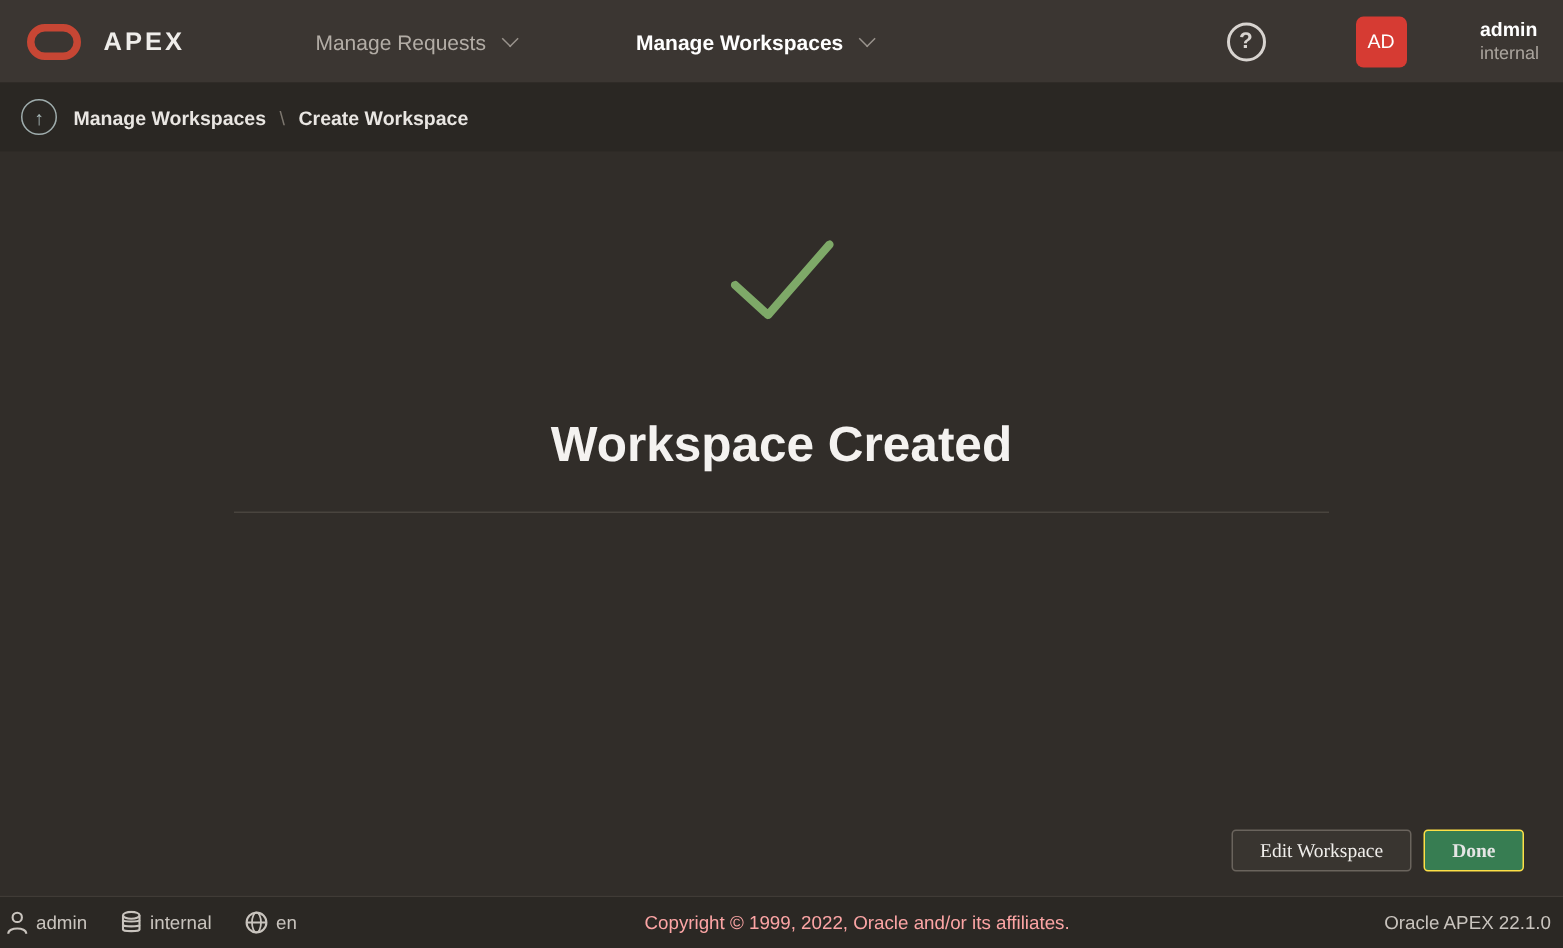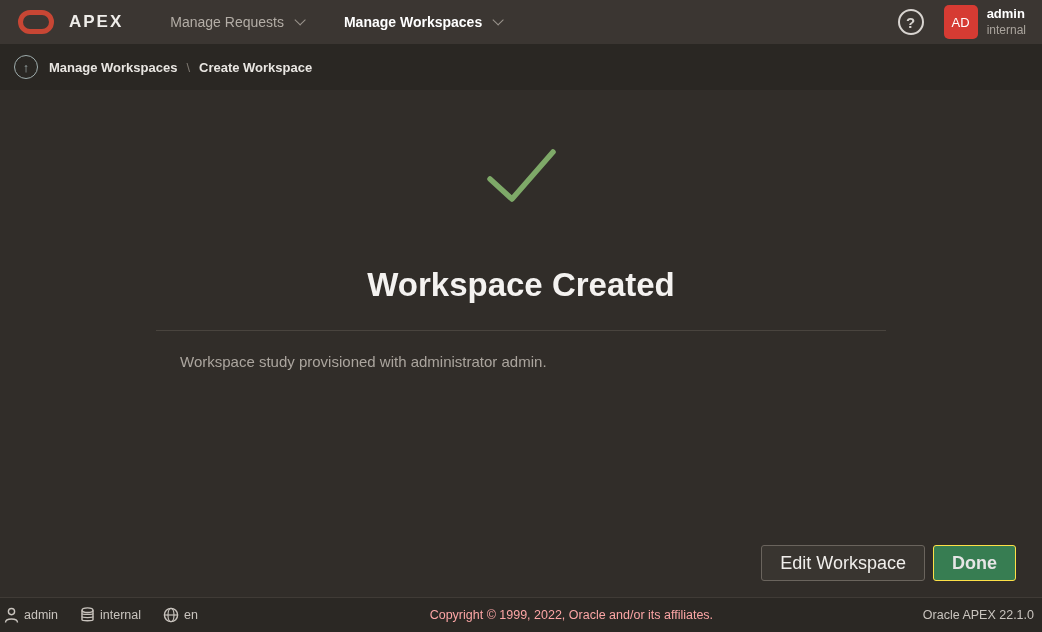--- a/index.html
+++ b/index.html
@@ -7,26 +7,27 @@
   body {
     font-family: "Liberation Sans", sans-serif;
     background: #312d29;
     color: #e8e5e1;
     display: flex;
     flex-direction: column;
   }
 
   
   .navbar {
-    height: 44px;
+    height: 55px;
     background: #3b3632;
     display: flex;
     align-items: center;
     padding: 0 16px 0 18px;
     flex: 0 0 auto;
+    gap: 40px;
   }
   .brand { display: flex; align-items: center; margin-right: 26px; cursor: pointer; }
   .oracle-logo {
     width: 36px; height: 24px;
     border: 5px solid #c74634;
     border-radius: 999px;
     margin-right: 15px;
   }
   .brand-name {
     font-size: 17px; font-weight: bold; letter-spacing: 2px; color: #efedea;
@@ -131,24 +132,24 @@
     color: #aba59e;
   }
   .button-bar {
     margin-top: auto;
     display: flex;
     justify-content: flex-end;
     gap: 8px;
     padding: 0 26px 16px 0;
   }
   .btn {
-    height: 36px;
+    height: 28px;
     border-radius: 3px;
-    font-family: Liberation Sans, sans-serif;
-    font-size: 18px;
+    font-family: Liberation Serif, serif;
+    font-size: 13px;
     display: flex; align-items: center; justify-content: center;
     cursor: pointer;
   }
   .btn-secondary {
     background: #393530;
     border: 1px solid #6a645d;
     color: #f0eeeb;
     padding: 0 18px;
   }
   .btn-primary {
@@ -211,21 +212,20 @@
   <span class="crumb">Create Workspace</span>
 </div>
 
 <main class="main">
   <div class="success-region">
     <svg class="check-icon" width="74" height="56" viewBox="0 0 74 56">
       <polyline points="6,31 28,51 69,4" fill="none" stroke="#7ea968" stroke-width="5.5" stroke-linecap="round" stroke-linejoin="round"></polyline>
     </svg>
     <h1 class="success-title">Workspace Created</h1>
     <div class="divider"></div>
-    <p class="success-message">Workspace study provisioned with administrator admin.</p>
   </div>
 
   <div class="button-bar">
     <button class="btn btn-secondary">Edit Workspace</button>
     <button class="btn btn-primary">Done</button>
   </div>
 </main>
 
 <footer class="footer">
   <div class="footer-item">

